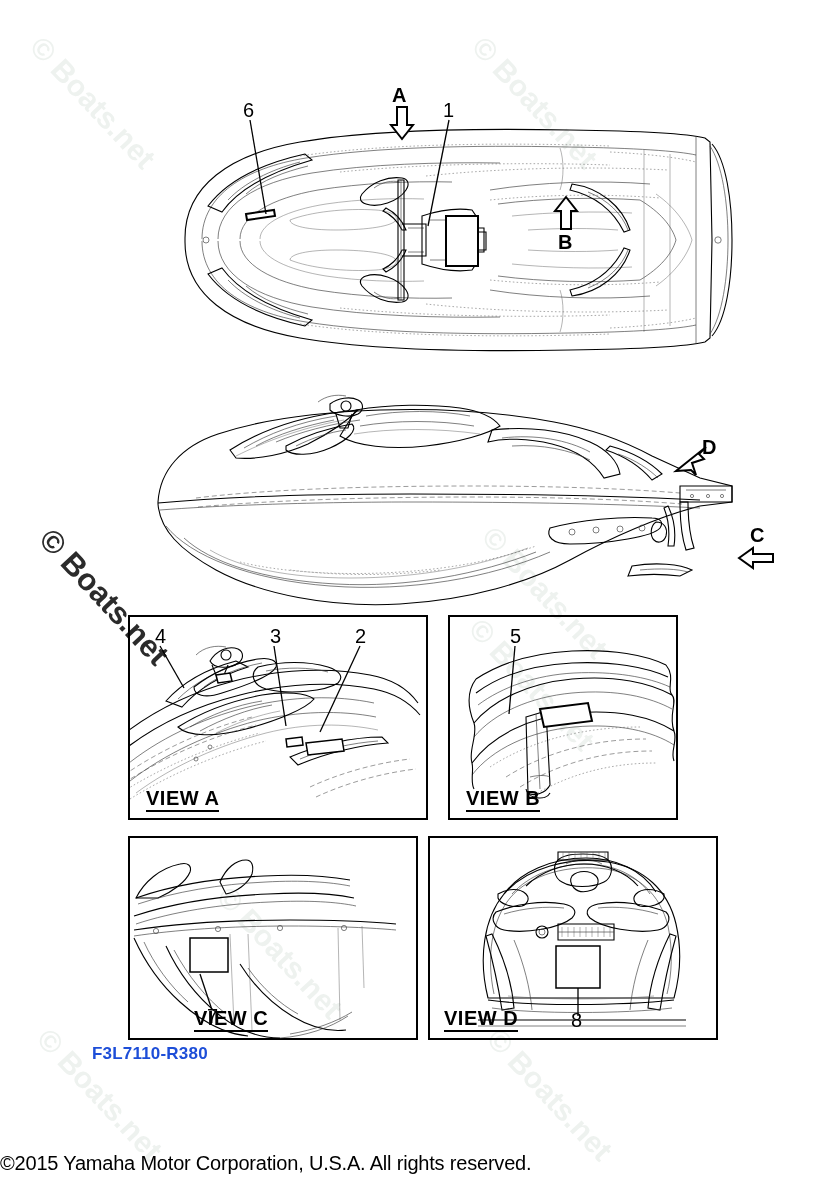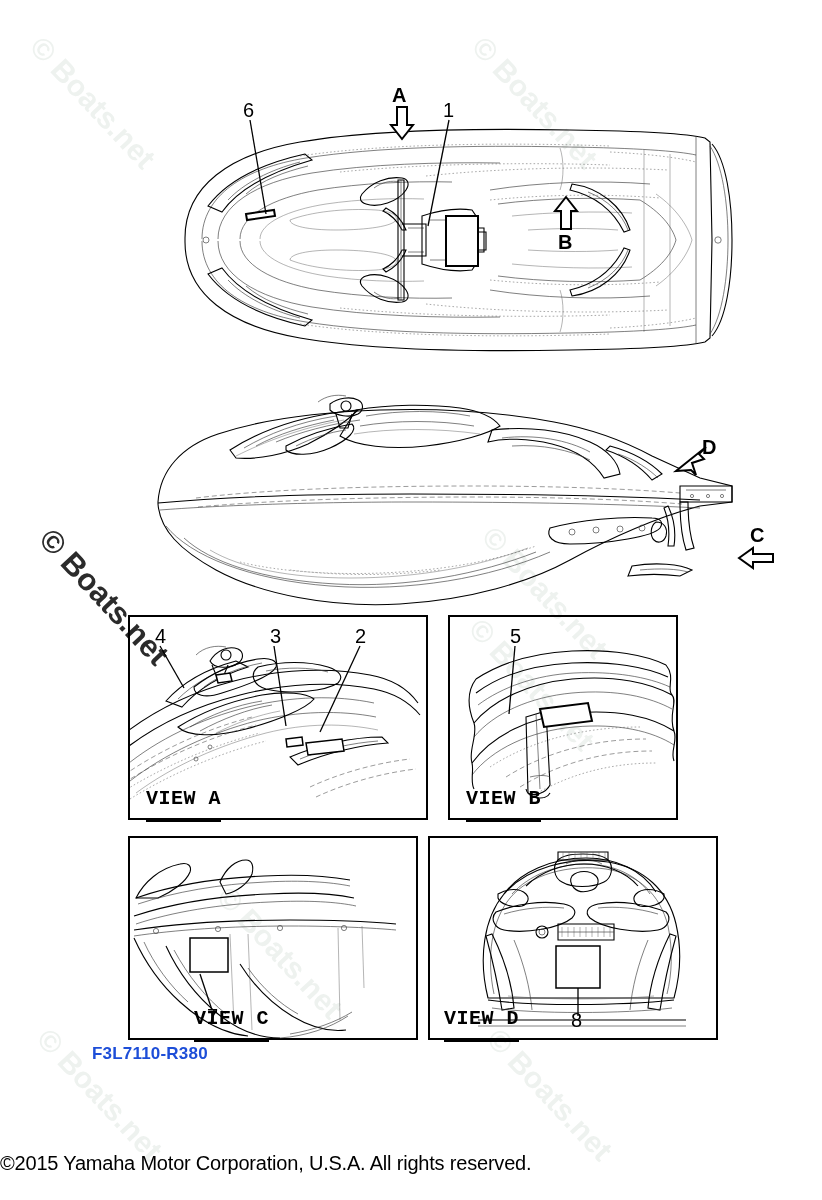--- a/index.html
+++ b/index.html
@@ -72,27 +72,27 @@
 
   
   .panel {
     position: absolute;
     border: 2px solid #000;
     background: transparent;
     box-sizing: border-box;
   }
   .panel-title {
     position: absolute;
-    font-family: Liberation Mono, monospace;
+    font-family: Liberation Sans, sans-serif;
     font-size: 20px;
     font-weight: 700;
     letter-spacing: 0.5px;
     color: #000;
     border-bottom: 2px solid #000;
-    padding-bottom: 11px;
+    padding-bottom: 1px;
     line-height: 1.05;
     white-space: nowrap;
   }
 
   
   #partcode {
     position: absolute;
     left: 92px;
     top: 1044px;
     font-family: "Liberation Sans", sans-serif;

